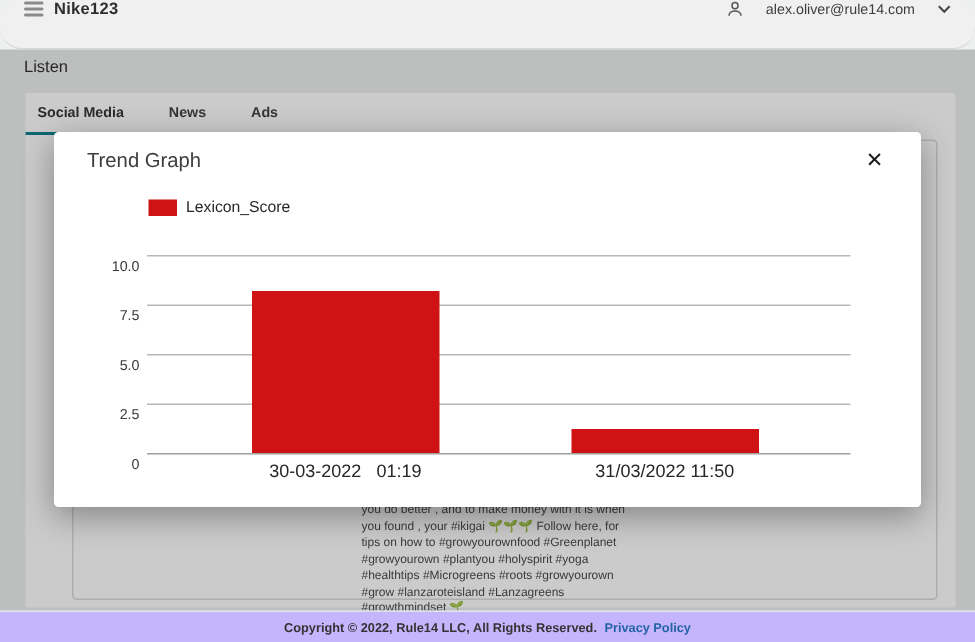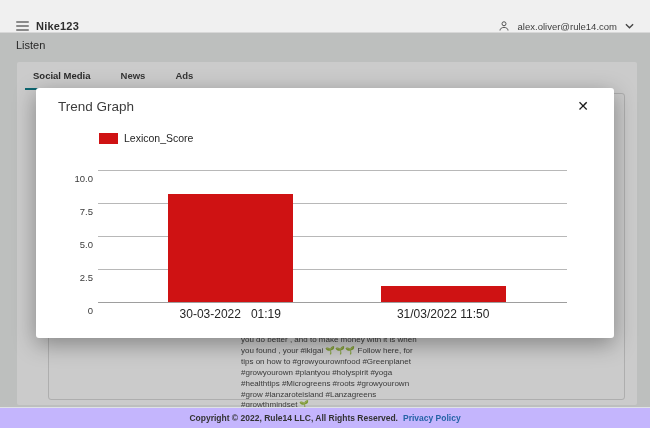--- a/index.html
+++ b/index.html
@@ -1,34 +1,34 @@
 <!DOCTYPE html>
 <html><head>
 <meta charset="utf-8">
 <style>
   html,body{margin:0;padding:0;background:#dcdcdc;}
   *{box-sizing:border-box;font-family:"Liberation Sans",sans-serif;}
   .screen{position:relative;width:650px;height:428px;background:#eef0ef;overflow:hidden;}
 
   
   .topbar{position:absolute;top:0;left:0;right:0;height:33px;background:#f0f0f0;
-          border-bottom:1px solid #d8d8d8;display:flex;align-items:flex-end;
-          justify-content:space-between;padding:0 16px;z-index:20;}
+          border-bottom:1px solid #d8d8d8;display:flex;align-items:flex-start;
+          justify-content:space-between;padding:0 16px;z-index:20;border-radius:15px;}
   .topbar-left{display:flex;align-items:center;gap:7px;}
   .hamburger{display:inline-flex;flex-direction:column;gap:2px;width:13px;cursor:pointer;}
   .hamburger i{display:block;height:2px;background:#8a8a8a;border-radius:1px;}
   .brand{font-size:11px;font-weight:700;color:#2e2e2e;letter-spacing:.2px;}
-  .topbar-right{display:flex;align-items:center;gap:8px;cursor:pointer;}
+  .topbar-right{display:flex;align-items:center;gap:15px;cursor:pointer;}
   .email{font-size:9.5px;color:#3d3d3d;}
 
   
   .page-title{position:absolute;left:16px;top:39px;font-size:11px;color:#2e2e2e;z-index:1;}
   .card{position:absolute;left:17px;top:62px;width:620px;height:343px;background:#ffffff;
         border-radius:2px;z-index:1;}
-  .tabs{display:flex;padding-left:8px;height:28px;align-items:flex-end;}
+  .tabs{display:flex;padding-left:0;height:28px;align-items:flex-end;}
   .tab{font-size:9.5px;font-weight:600;color:#3f3f3f;padding:0 8px 7px 8px;margin-right:14px;
        border-bottom:2px solid transparent;cursor:pointer;}
   .tab.active{border-bottom-color:#0d7f8c;color:#333;}
   .tweet-box{position:absolute;left:31px;top:31px;width:577px;height:307px;
              border:1px solid #dadada;border-radius:3px;}
   .tweet-text{position:absolute;left:192px;top:241px;width:168px;}
   .tweet-line{font-size:8px;line-height:10.9px;color:#474747;white-space:pre;}
 
   
   .backdrop{position:absolute;left:0;top:33px;width:650px;height:374px;

